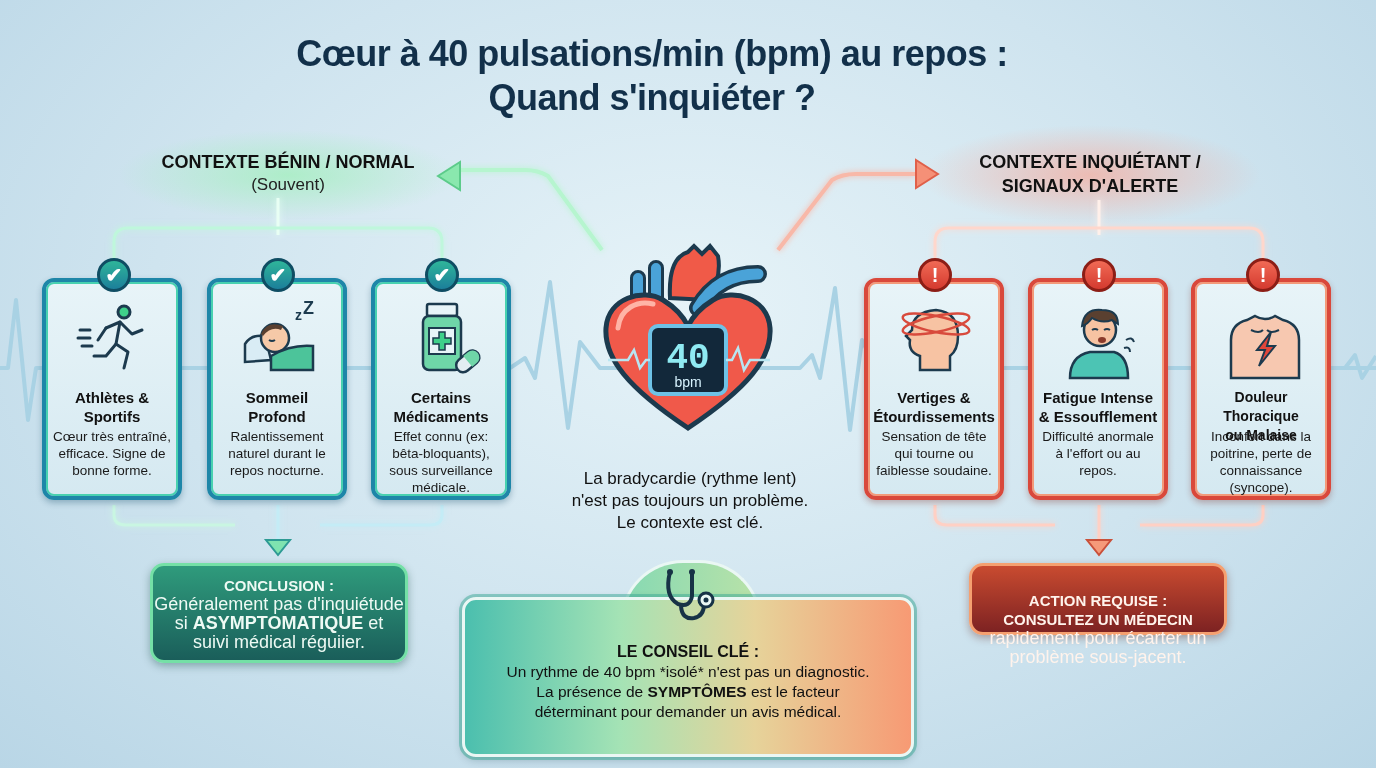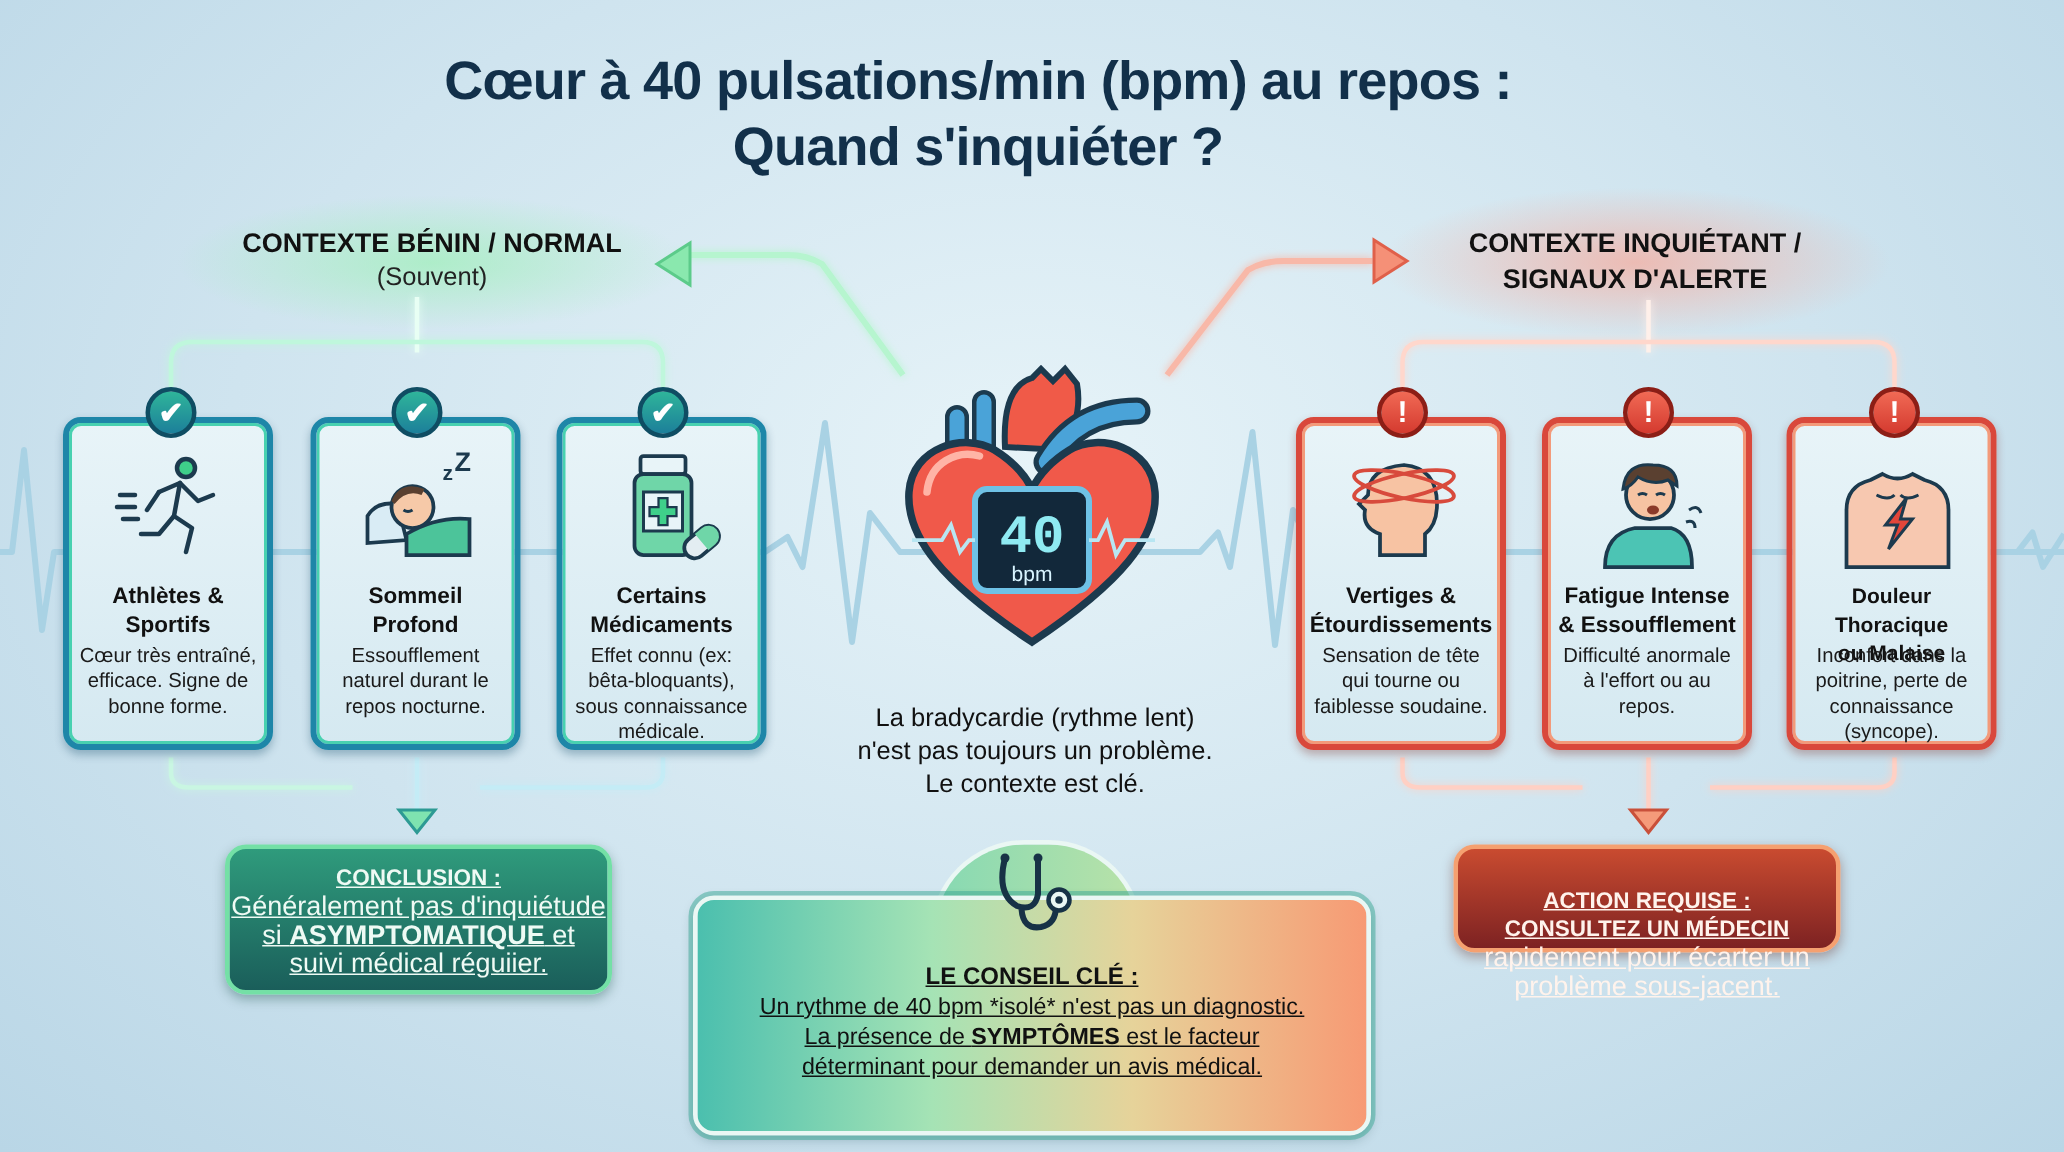--- a/index.html
+++ b/index.html
@@ -31,21 +31,21 @@
   .card .cdesc { position: absolute; left: 4px; right: 4px; top: 146px; font-size: 13.5px; line-height: 17px; color: #1a1a1a; }
   .badge {
     position: absolute; width: 34px; height: 34px; border-radius: 50%;
     top: 258px; box-sizing: border-box; display: flex; align-items: center; justify-content: center;
     color: #fff; font-weight: 700; font-size: 20px;
   }
   .badge.ok { background: linear-gradient(180deg, #2fb59a, #1c7f9a); border: 3px solid #0f4d63; }
   .badge.warn { background: linear-gradient(180deg, #f16a55, #d43a2f); border: 3px solid #8c1e16; }
   .center-text { left: 530px; width: 320px; top: 468px; text-align: center; font-size: 17px; line-height: 22px; color: #111; }
   .box {
-    position: absolute; box-sizing: border-box; border-radius: 14px; text-align: center; text-decoration: underline;
+    position: absolute; box-sizing: border-box; border-radius: 14px; text-align: center;
   }
   .box.concl {
     left: 150px; top: 563px; width: 258px; height: 100px;
     background: linear-gradient(180deg, #2f9b7c 0%, #1a5e5a 100%);
     border: 3px solid #74e0a6; color: #eefaf4; padding-top: 10px;
     box-shadow: 0 3px 8px rgba(0,60,50,0.35);
   }
   .box.action {
     left: 969px; top: 563px; width: 258px; height: 72px;
     background: linear-gradient(180deg, #c94b30 0%, #7d2222 100%);
@@ -174,21 +174,21 @@
     <path d="M28 40 q3 2 6 0" stroke="#1c3a4e" stroke-width="2" fill="none"></path>
     <path d="M30 56 Q50 44 72 46 L72 70 L30 70 Z" fill="#4cc49a" stroke="#1c3a4e" stroke-width="2.5"></path>
     <text x="54" y="20" font-size="14" font-weight="700" fill="#1c3a4e" font-family="Liberation Sans, sans-serif">z</text>
     <text x="62" y="14" font-size="18" font-weight="700" fill="#1c3a4e" font-family="Liberation Sans, sans-serif">Z</text>
   </svg>
   <div class="ctitle">
     <div>Sommeil</div>
       <div>Profond</div>
   </div>
   <div class="cdesc">
-    <div>Essoufflement</div>
+    <div>Ralentissement</div>
       <div>naturel durant le</div>
       <div>repos nocturne.</div>
   </div>
 </div>
 <div class="badge ok" style="left:261px;">
     <span>✔</span>
   </div>
 
 <div class="card benign" style="left:371px;">
   <svg class="icon" viewBox="0 0 80 80">
@@ -201,21 +201,21 @@
       <path d="M63 55 h6 a7 7 0 0 1 0 14 h-6 Z" fill="#6fd6a8"></path>
     </g>
   </svg>
   <div class="ctitle">
     <div>Certains</div>
       <div>Médicaments</div>
   </div>
   <div class="cdesc">
     <div>Effet connu (ex:</div>
       <div>bêta-bloquants),</div>
-      <div>sous connaissance</div>
+      <div>sous surveillance</div>
       <div>médicale.</div>
   </div>
 </div>
 <div class="badge ok" style="left:425px;">
     <span>✔</span>
   </div>
 
 <svg class="abs" style="left:598px; top:238px; width:180px; height:200px;" viewBox="0 0 180 200">
   <path d="M40 40 L40 75 M58 30 L58 70" stroke="#1c3a4e" stroke-width="16" stroke-linecap="round"></path>
   <path d="M40 40 L40 75 M58 30 L58 70" stroke="#4aa3d8" stroke-width="10" stroke-linecap="round"></path>

